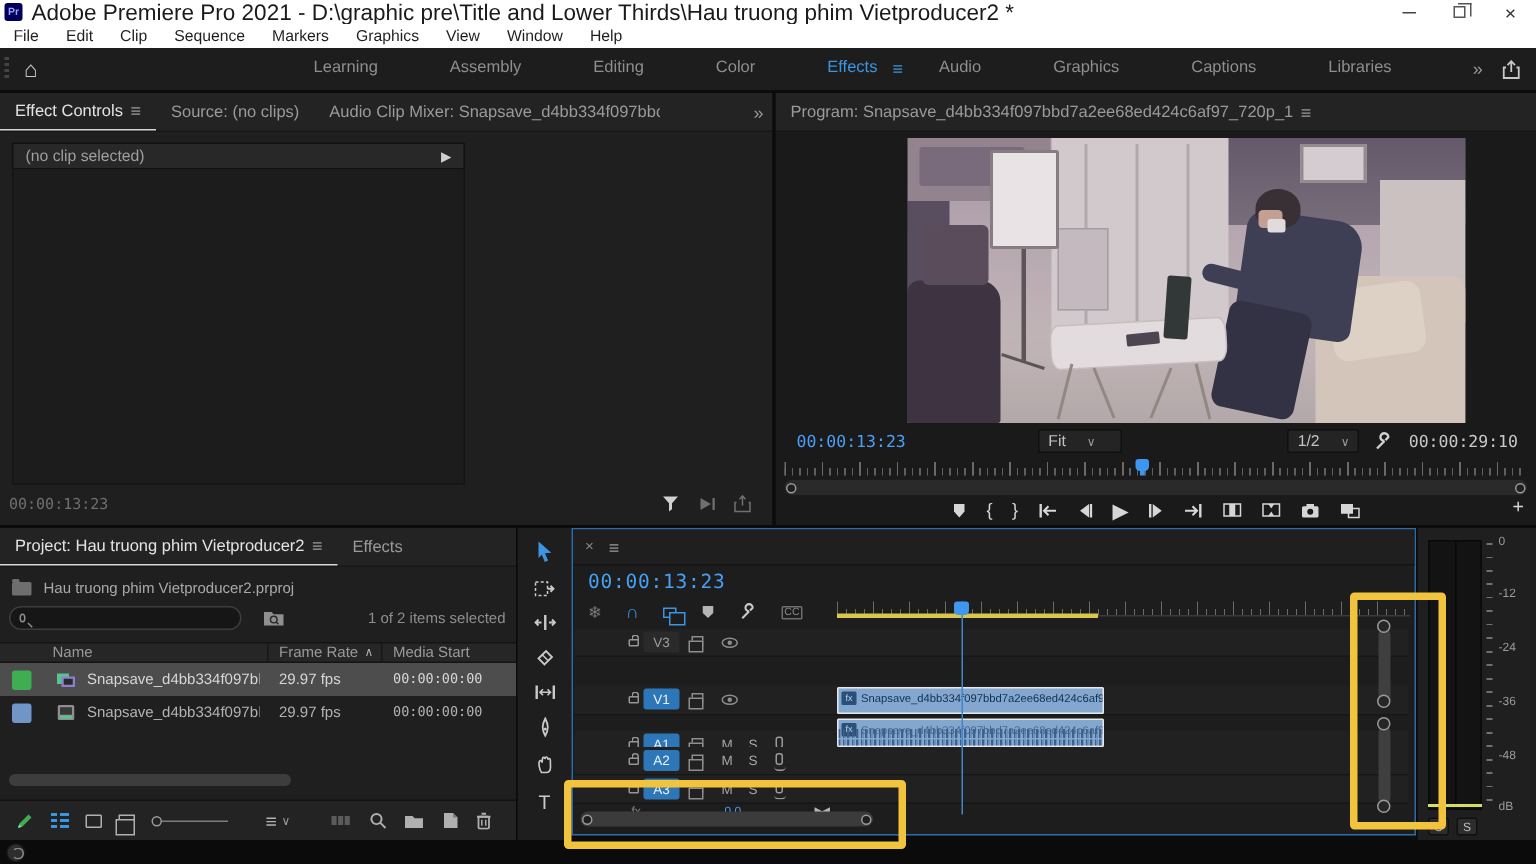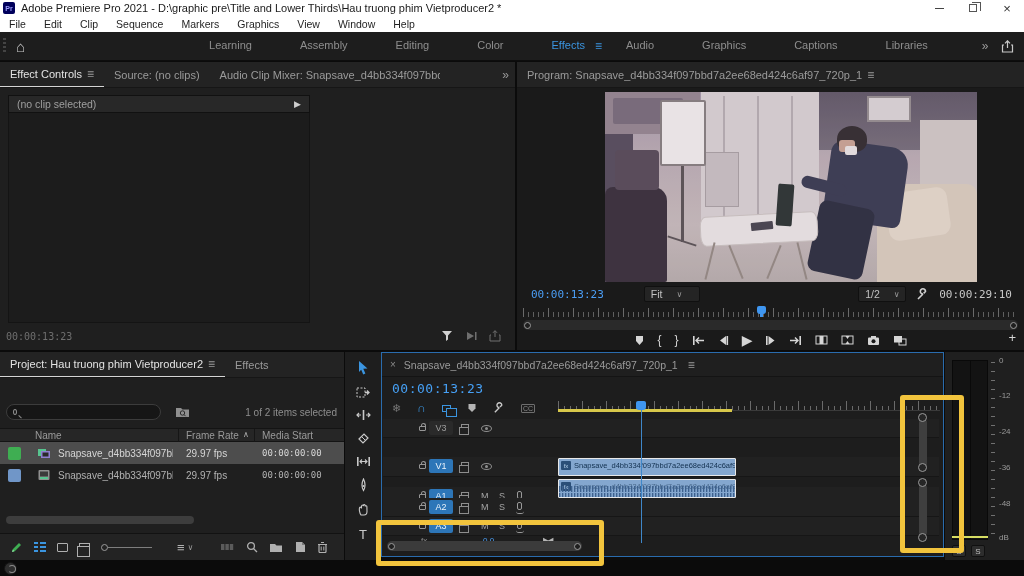--- a/index.html
+++ b/index.html
@@ -3,21 +3,21 @@
 <meta charset="utf-8">
 <style>
   *{margin:0;padding:0;box-sizing:border-box}
   html,body{width:1024px;height:576px;overflow:hidden;background:#000}
   body{font-family:"Liberation Sans",sans-serif;-webkit-font-smoothing:antialiased}
   #app{position:relative;width:1024px;height:576px;background:#0d0d0d;font-size:11px;color:#bfbfbf}
   .ab{position:absolute}
   
   .titlebar{left:0;top:0;width:1024px;height:16px;background:#fff;color:#1a1a1a;display:flex;align-items:center}
   .prlogo{width:12px;height:12px;margin:0 6px 0 3px;background:#00005b;color:#9e9efc;font-size:7px;font-weight:bold;display:flex;align-items:center;justify-content:center;border-radius:2px}
-  .titletext{font-size:11px;white-space:nowrap}
+  .titletext{font-size:15px;white-space:nowrap}
   .wincontrols{margin-left:auto;display:flex;height:16px}
   .winbtn{width:34px;display:flex;align-items:center;justify-content:center;color:#333}
   .minbar{width:9px;height:1px;background:#444}
   .restorebox{width:8px;height:8px;border:1px solid #555;position:relative}
   .restorebox::before{content:"";position:absolute;top:-3px;left:2px;width:8px;height:8px;border-top:1px solid #555;border-right:1px solid #555}
   .menubar{left:0;top:16px;width:1024px;height:16px;background:#fff;color:#1f1f1f;display:flex;align-items:center}
   .menubar span{padding:0 9px;font-size:10.5px}
   
   .wsbar{left:0;top:32px;width:1024px;height:28px;background:#1d1d1d;display:flex;align-items:center}
   .wshandle{width:3px;height:16px;margin-left:3px;background:repeating-linear-gradient(#444 0 2px,transparent 2px 4px)}
@@ -300,21 +300,21 @@
       <div class="va" style="left:196px;top:150px;width:2px;height:38px;background:#8d857a;transform:rotate(-14deg)"></div>
       <div class="va" style="left:130px;top:152px;width:2px;height:36px;background:#8d857a;transform:rotate(-22deg)"></div>
       <div class="va" style="left:168px;top:152px;width:2px;height:36px;background:#8d857a;transform:rotate(22deg)"></div>
       <div class="va" style="left:146px;top:130px;width:22px;height:8px;background:#3a3a40;border-radius:1px;transform:rotate(-6deg)"></div>
       <div class="va" style="left:172px;top:92px;width:16px;height:42px;background:#1d2822;border-radius:2px;transform:rotate(4deg)"></div>
       <div class="va" style="left:0;top:0;width:372px;height:190px;background:rgba(186,148,190,.14)"></div>
     </div>
 
     <div class="ab prog-controls">
       <span class="tcblue tc">00:00:13:23</span>
-      <div class="combo" style="margin-left:40px;width:56px">
+      <div class="combo" style="margin-left:88px;width:56px">
         <span>Fit</span>
         <span class="caret">∨</span>
       </div>
       <div class="combo" style="margin-left:auto;width:48px">
         <span>1/2</span>
         <span class="caret">∨</span>
       </div>
       <span style="margin:0 10px">
         <svg class="ic" width="13" height="13" viewBox="0 0 13 13">
             <path d="M2 11 L7 6 M7 6 a2.6 2.6 0 1 1 2.5-2.5 L7.6 5.4" fill="none" stroke="#d0d0d0" stroke-width="1.6"></path>
@@ -398,20 +398,24 @@
   <div class="ab panel" style="left:0;top:352px;width:345px;height:208px">
     <div class="ptabs">
       <div class="ptab active">
         <span>Project: Hau truong phim Vietproducer2</span>
         <span class="hamb">≡</span>
       </div>
       <div class="ptab">
           <span>Effects</span>
         </div>
 
+    </div>
+    <div class="ab crumb">
+      <div class="binicon"></div>
+      <span>Hau truong phim Vietproducer2.prproj</span>
     </div>
     <div class="ab searchrow">
       <div class="searchbox">
         <div class="lens"></div>
         <input type="text" value="" style="">
       </div>
       <span style="margin-left:14px">
         <svg class="ic" width="15" height="12" viewBox="0 0 15 12">
             <path d="M1 2 h5 l1.5 1.5 H14 V11 H1 Z" fill="#8f8f8f"></path>
             <circle cx="7.5" cy="7" r="2.2" fill="none" stroke="#2a2a2a"></circle>
@@ -548,21 +552,20 @@
         <svg class="ic" width="13" height="13" viewBox="0 0 13 13">
           <path d="M4 12 C2.5 10 2 6 2.6 4.6 C3.2 3.6 4.2 4.2 4.4 5.4 L4.6 3 C4.7 1.6 6.2 1.6 6.3 3 L6.4 2.6 C6.6 1.2 8.1 1.4 8.2 2.8 L8.3 3.4 C8.6 2.4 9.9 2.6 9.9 3.8 L10 8.5 C10 10.5 9 12 7 12 Z" fill="none" stroke="#c9c9c9" stroke-width="1.1"></path>
         </svg>
       </span>
     <span class="toolT">T</span>
   </div>
 
   <div class="ab timeline">
     <div class="tl-tabrow">
       <span class="tl-x">×</span>
-      <span class="tl-name">Snapsave_d4bb334f097bbd7a2ee68ed424c6af97_720p_1</span>
       <span class="hamb" style="margin-left:10px">≡</span>
     </div>
     <div class="tl-tc tc">00:00:13:23</div>
     <div class="tl-icons">
       <span class="snowflake">❄</span>
       <span class="magnet">∩</span>
       <span class="linked"></span>
       <span>
           <svg class="ic" width="10" height="10" viewBox="0 0 10 10">
             <path d="M1.5 1 h7 v4.6 L5 9 L1.5 5.6 Z" fill="#b5b5b5"></path>

